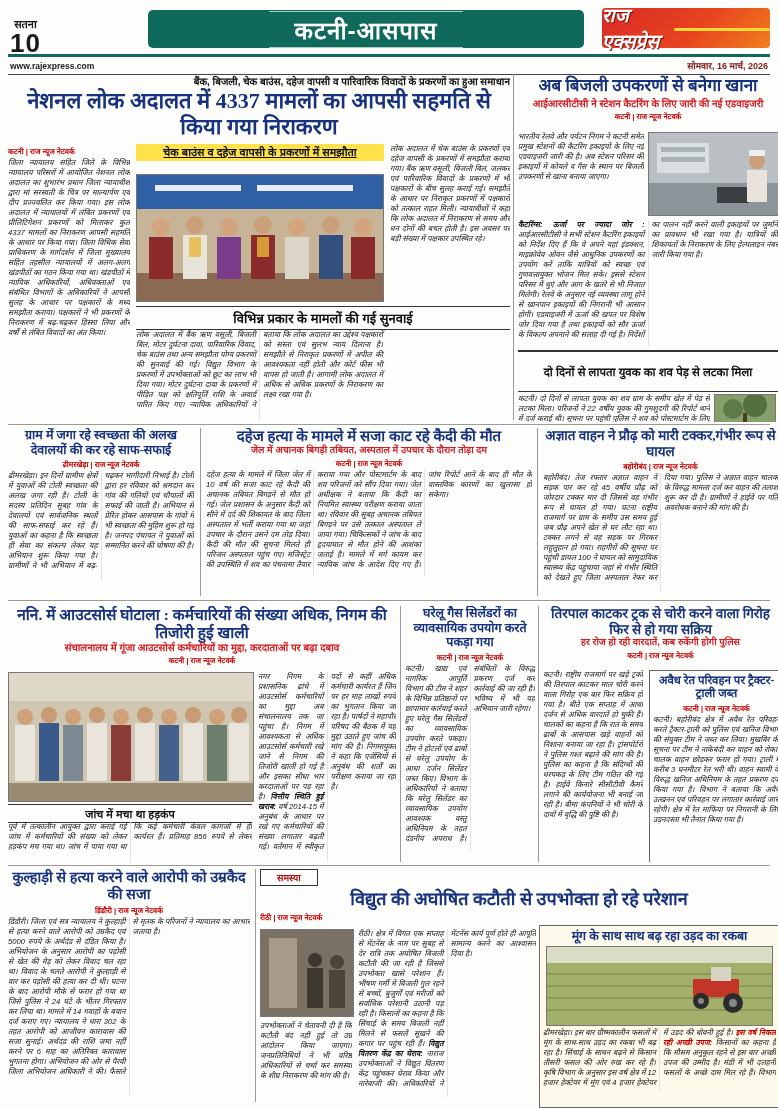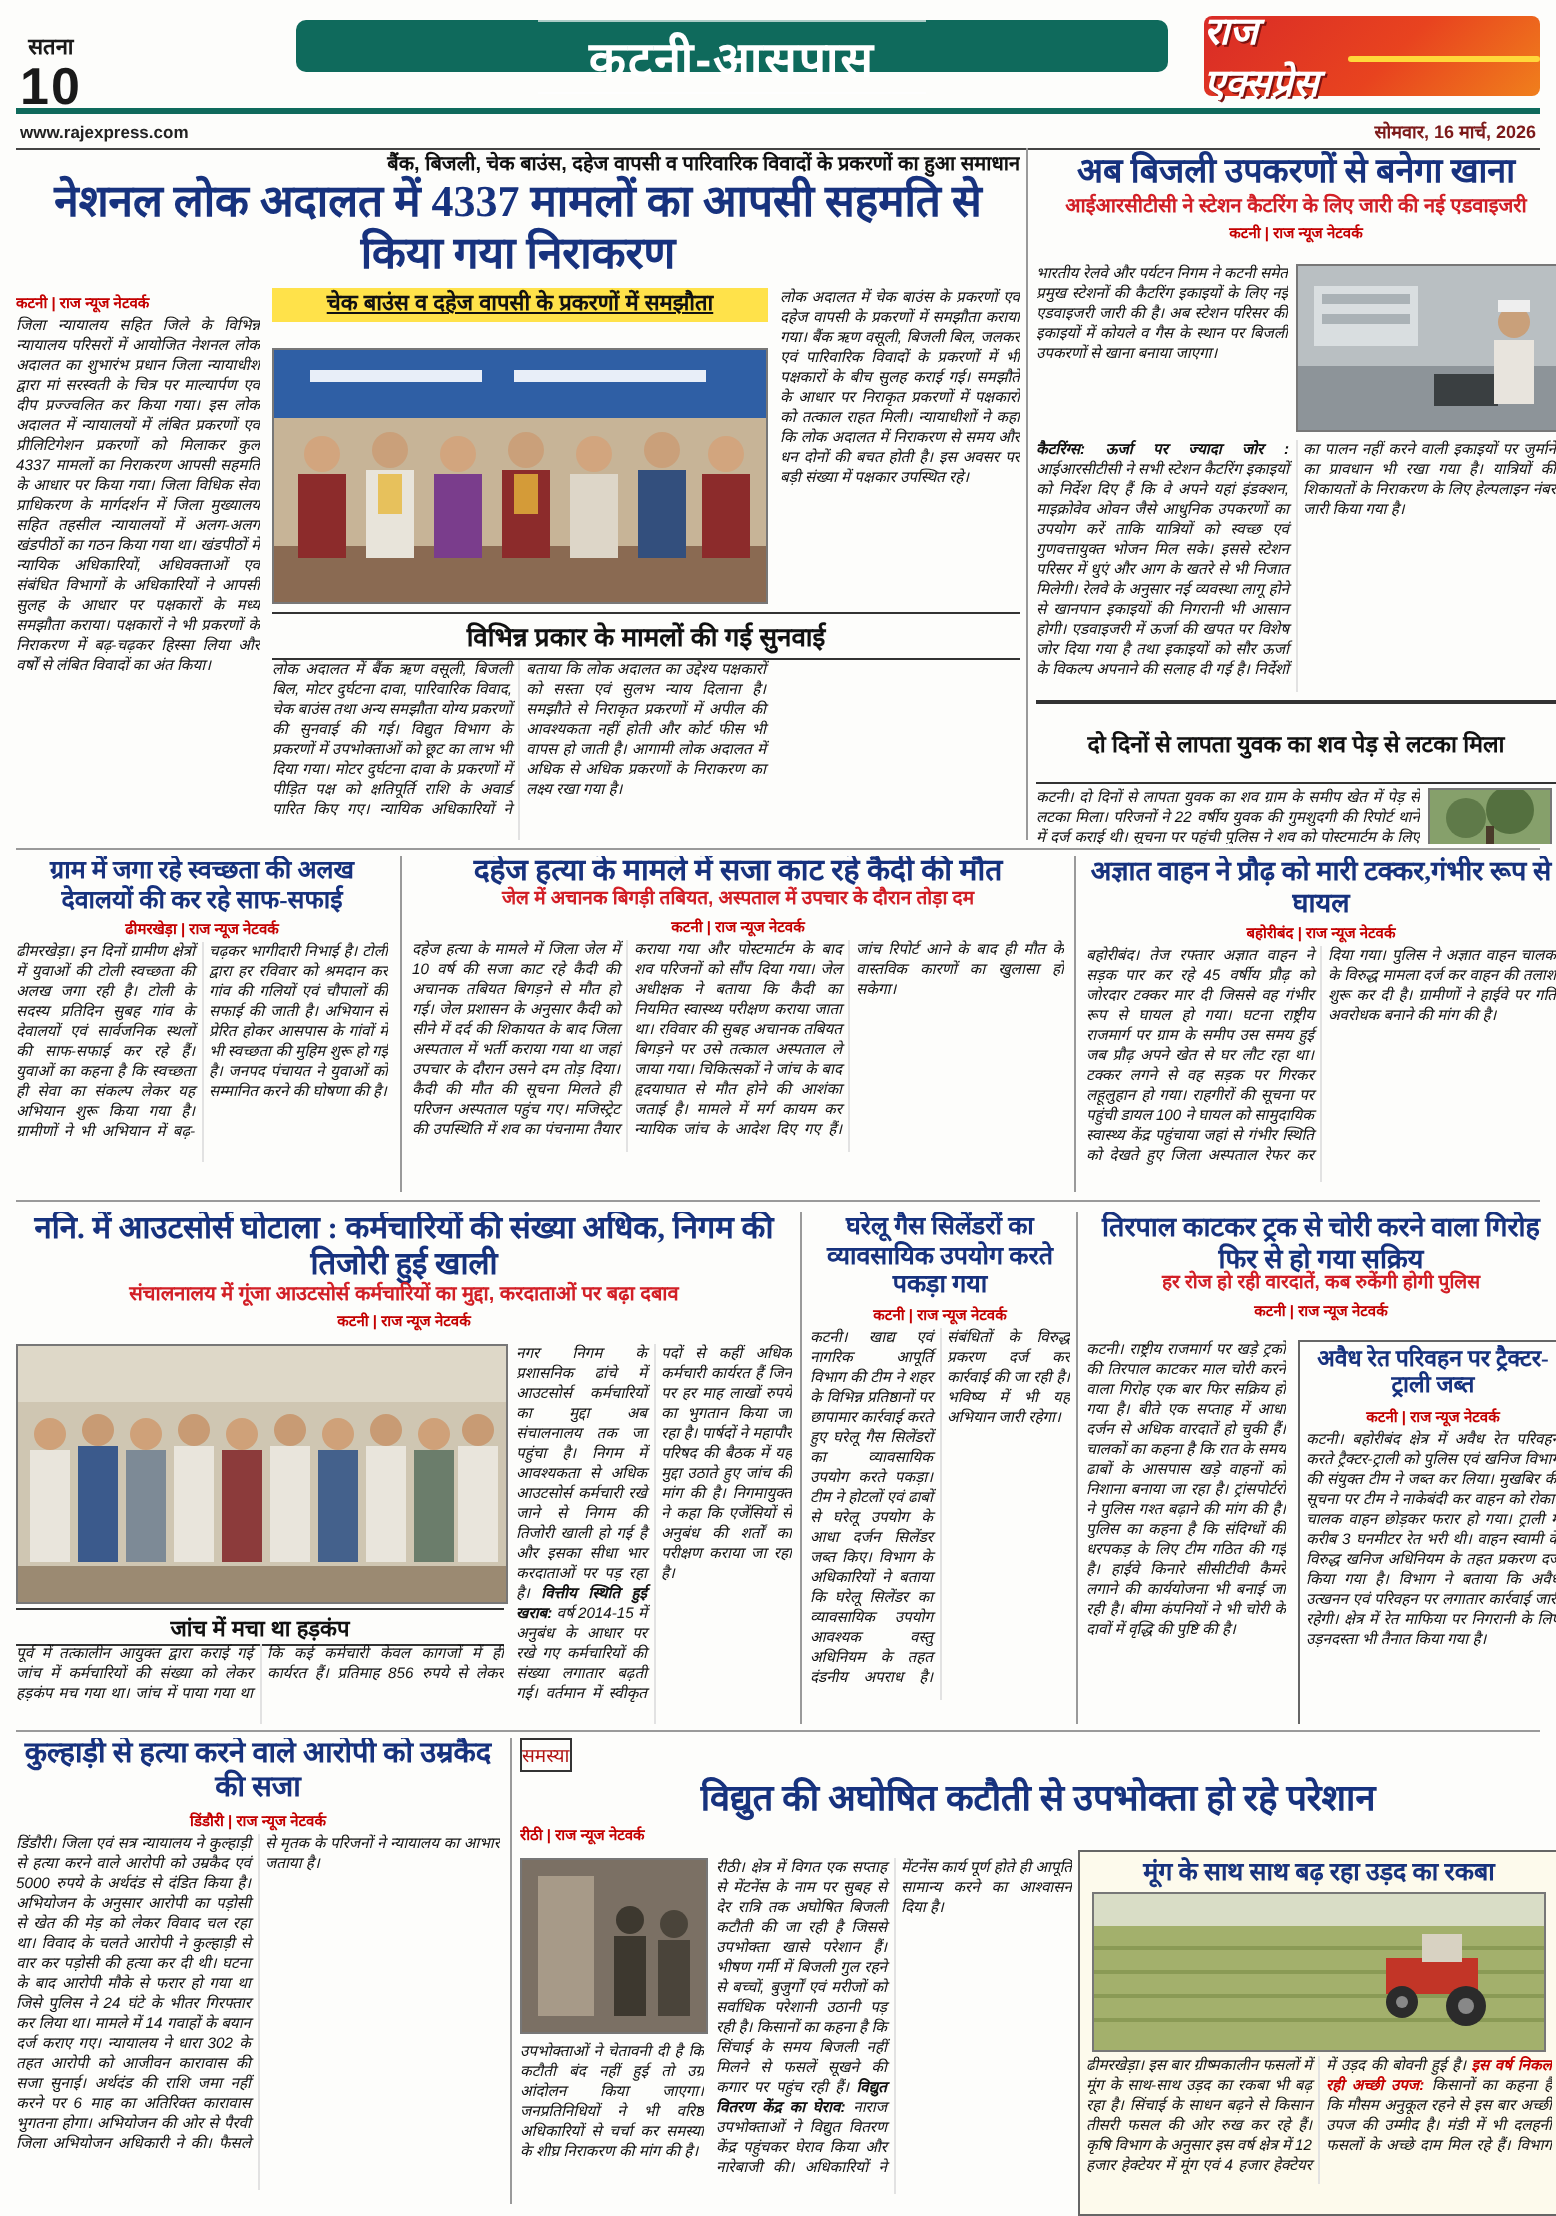--- a/index.html
+++ b/index.html
@@ -5,22 +5,22 @@
   html,body{margin:0;padding:0;background:#d9d9d9;}
   .page{position:relative;width:778px;height:1108px;background:#fdfdfb;margin:0 auto;
         font-family:"Liberation Sans","DejaVu Sans",sans-serif;color:#1a1a1a;
         box-shadow:0 0 6px rgba(0,0,0,.4);overflow:hidden;}
   .inner{position:absolute;left:8px;top:6px;width:762px;height:1096px;}
   
   .masthead{position:relative;height:48px;}
   .edition{position:absolute;left:2px;top:2px;text-align:center;line-height:1;margin-top:11px;}
   .edition .city{font-size:11px;font-weight:bold;}
   .edition .pg{font-size:26px;font-weight:bold;letter-spacing:1px;}
-  .banner{position:absolute;left:140px;top:4px;width:436px;height:26px;background:#0f6a5c;
-          border-radius:5px;display:flex;align-items:flex-start;justify-content:center;}
+  .banner{position:absolute;left:140px;top:4px;width:436px;height:38px;background:#0f6a5c;
+          border-radius:5px;display:flex;align-items:flex-end;justify-content:center;}
   .banner .in{color:#fff;font-weight:bold;font-size:24px;letter-spacing:1px;
           border-top:1px solid rgba(255,255,255,.65);border-bottom:1px solid rgba(255,255,255,.65);
           padding:1px 26px;}
   .brand{position:absolute;right:0;top:2px;width:168px;height:40px;border-radius:4px;
          background:linear-gradient(135deg,#d92b27 0%,#e8431f 55%,#f07f1c 100%);
          display:flex;align-items:center;justify-content:center;flex-direction:row;}
   .brand .nm{color:#fff;font-weight:bold;font-style:italic;font-size:19px;text-shadow:1px 1px 0 #7c1210;}
   .brand .sw{width:120px;height:3px;background:#ffd83a;border-radius:2px;margin-top:2px;}
   .datebar{position:relative;height:17px;border-top:3px solid #0f6a5c;border-bottom:1px solid #444;
            display:flex;justify-content:space-between;align-items:center;padding:0 2px;}
@@ -38,22 +38,22 @@
   .cols3{column-count:3;column-gap:7px;column-fill:auto;column-rule:1px solid #e2e2e2;}
   .photo{border:1px solid #777;background:#cfcfcf;overflow:hidden;position:absolute;}
   .photo svg{display:block;width:100%;height:100%;}
   .ytitle{background:#ffe24a;font-weight:bold;text-align:center;font-size:11px;line-height:1.2;
           padding:2px 3px;color:#111;text-decoration:underline;}
   .ruled{border-top:1.6px solid #333;border-bottom:1.6px solid #333;font-weight:bold;
          text-align:center;color:#111;}
   .hline{position:absolute;height:0;border-top:1px solid #9a9a9a;}
   .vline{position:absolute;width:0;border-left:1px solid #9a9a9a;}
   .boxart{border:1px solid #666;}
-  .label{border:1.5px solid #333;font-weight:normal;color:#b01212;text-align:center;font-size:9.5px;
-         padding:1px 0;}
+  .label{border:1.5px solid #333;font-weight:bold;color:#b01212;text-align:center;font-size:9.5px;
+         padding:1px 16px;}
   .kick{font-weight:bold;font-size:10px;text-align:right;color:#111;}
   b.lead-in{color:#111;}
   b.lead-in.red{color:#c40000;}
 </style>
 </head>
 <body>
 
 <div class="page">
  <div class="inner">
 

